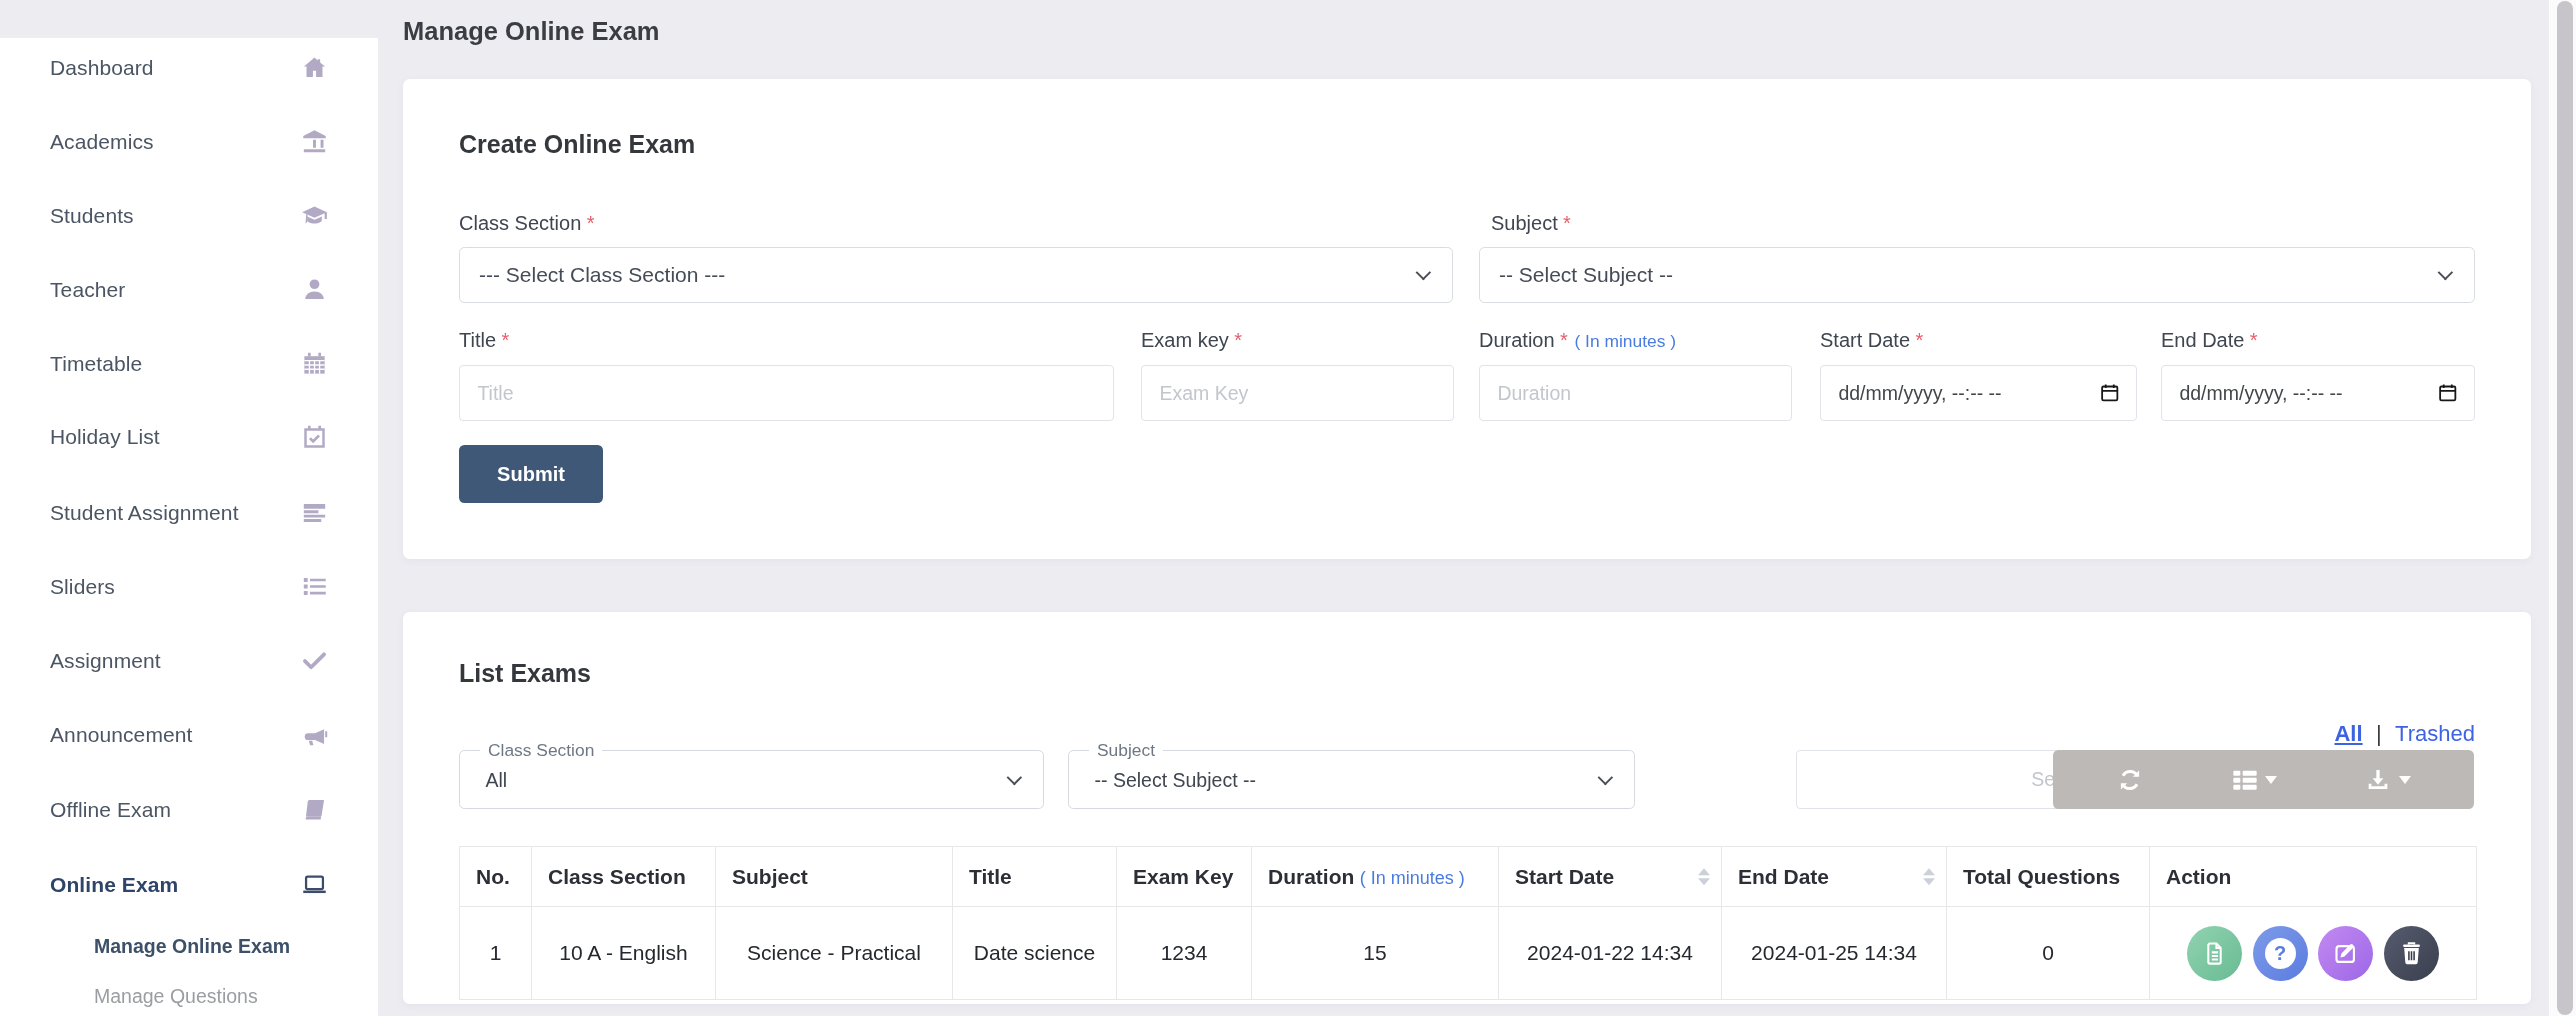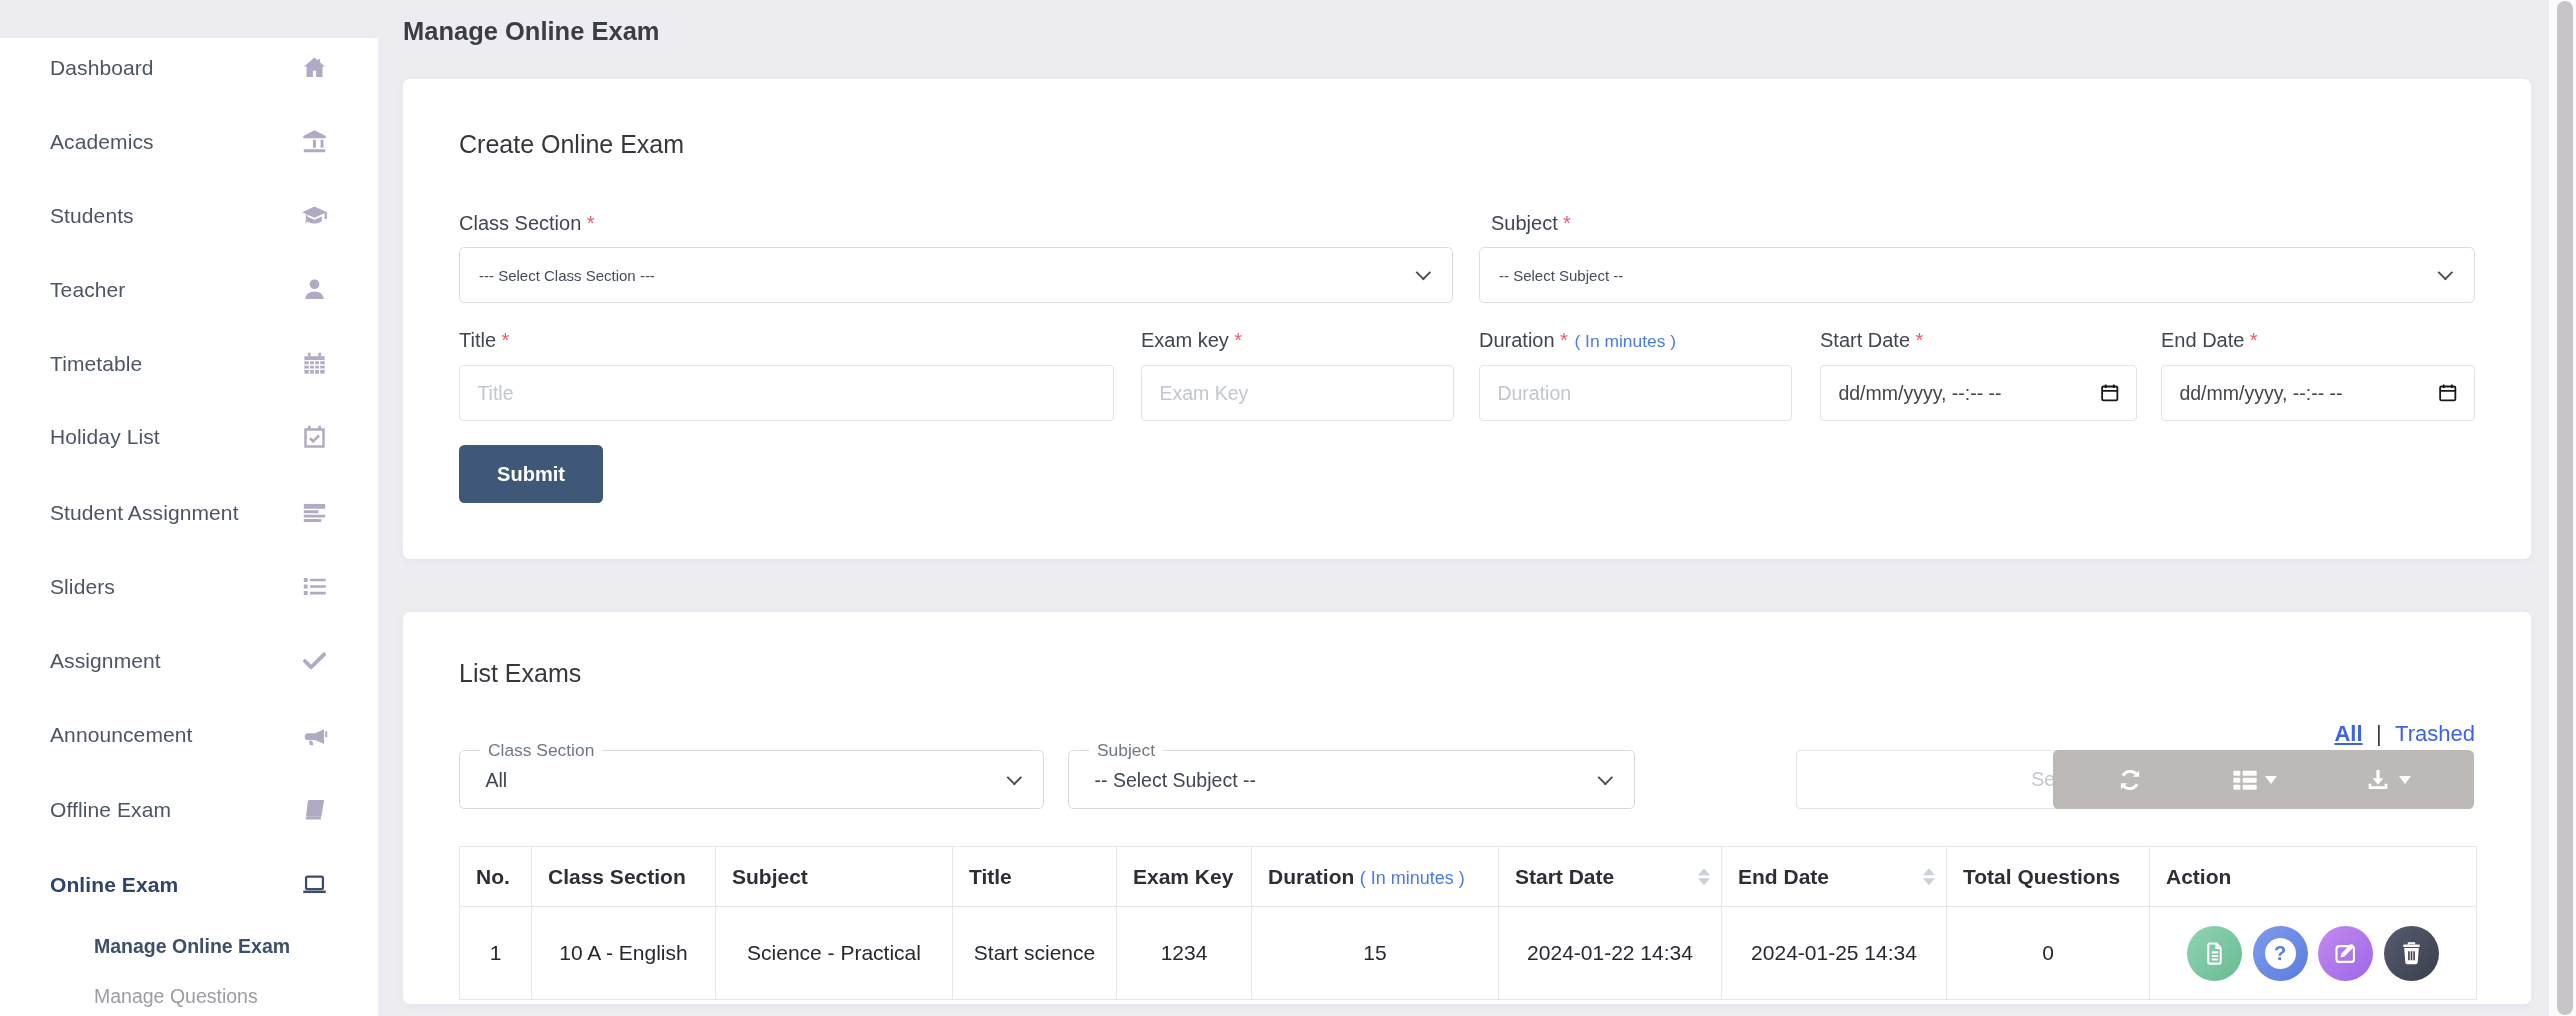--- a/index.html
+++ b/index.html
@@ -26,31 +26,31 @@
   .laravel-badge svg { width:28px; height:28px; margin-top:1.3px; }
 
   
   .main { position:absolute; left:378px; top:0; right:0; bottom:0; }
   .page-title { position:absolute; left:25px; top:17.4px; font-size:25.5px; font-weight:bold; color:#3a3e44; }
 
   .card { position:absolute; background:#fff; border-radius:6.7px; box-shadow:0 2px 8px rgba(70,70,110,.05); }
   .card-create { left:25px; top:79px; width:2128px; height:480px; }
   .card-list   { left:25px; top:612px; width:2128px; height:392px; }
 
-  .card-title { position:absolute; left:56px; font-size:25px; font-weight:normal; color:#34383d; }
+  .card-title { position:absolute; left:56px; font-size:25px; font-weight:bold; color:#34383d; }
   .c1-title { top:51px; }
   .c2-title { top:47px; }
 
   .flabel { position:absolute; font-size:20px; color:#3f4650; }
   .req { color:#e4606d; margin-left:5.4px; }
   .blue-note { color:#4a7ce0; font-size:17.4px; margin-left:6.7px; }
 
   .select-box { position:absolute; height:56px; border:0.7px solid #d9dde3; border-radius:5.4px; background:#fff;
                 display:flex; align-items:center; cursor:pointer; }
-  .select-box .sel-value { margin-left:19px; font-size:15px; color:#454c57; }
+  .select-box .sel-value { margin-left:19px; font-size:21px; color:#454c57; }
   .chev { position:absolute; right:23px; top:50%; width:10.7px; height:10.7px; margin-top:-8px;
           border-right:2px solid #4a4f55; border-bottom:2px solid #4a4f55; transform:rotate(45deg); }
 
   .text-input { position:absolute; height:56px; border:0.7px solid #e0e3e9; border-radius:4px; background:#fff;
                 font-size:19.5px; color:#3c4043; padding-left:17.4px; outline:none;
                 font-family:"Liberation Sans", sans-serif; }
   .text-input::placeholder { color:#c2c6cd; }
 
   .date-box { position:absolute; height:56px; border:0.7px solid #e0e3e9; border-radius:4px; background:#fff;
               display:flex; align-items:center; justify-content:space-between; padding:0 16px 0 17.4px; cursor:text; }
@@ -394,21 +394,21 @@
           </th>
           <th><span>Total Questions</span></th>
           <th><span>Action</span></th>
         </tr>
       </thead>
       <tbody>
         <tr>
           <td>1</td>
           <td>10 A - English</td>
           <td>Science - Practical</td>
-          <td>Start science</td>
+          <td>Date science</td>
           <td>1234</td>
           <td>15</td>
           <td>2024-01-22 14:34</td>
           <td>2024-01-25 14:34</td>
           <td>0</td>
           <td>
             <div class="action-cell-inner">
               <button class="act-btn act-file">
                 <svg viewBox="0 0 24 24">
                     <path d="M7.5 3.2h6.2l3.8 3.8v13a1 1 0 0 1-1 1h-9a1 1 0 0 1-1-1v-15.8z" fill="none" stroke="#fff" stroke-width="1.8"></path>

